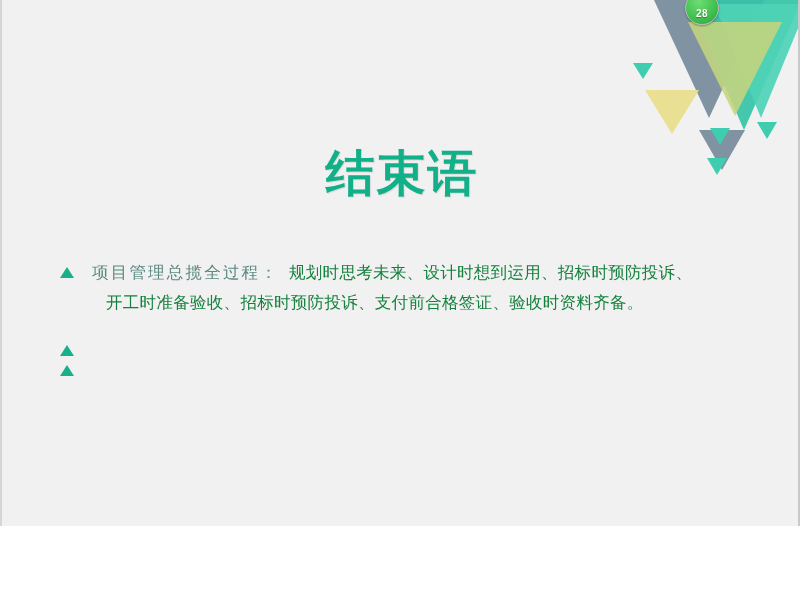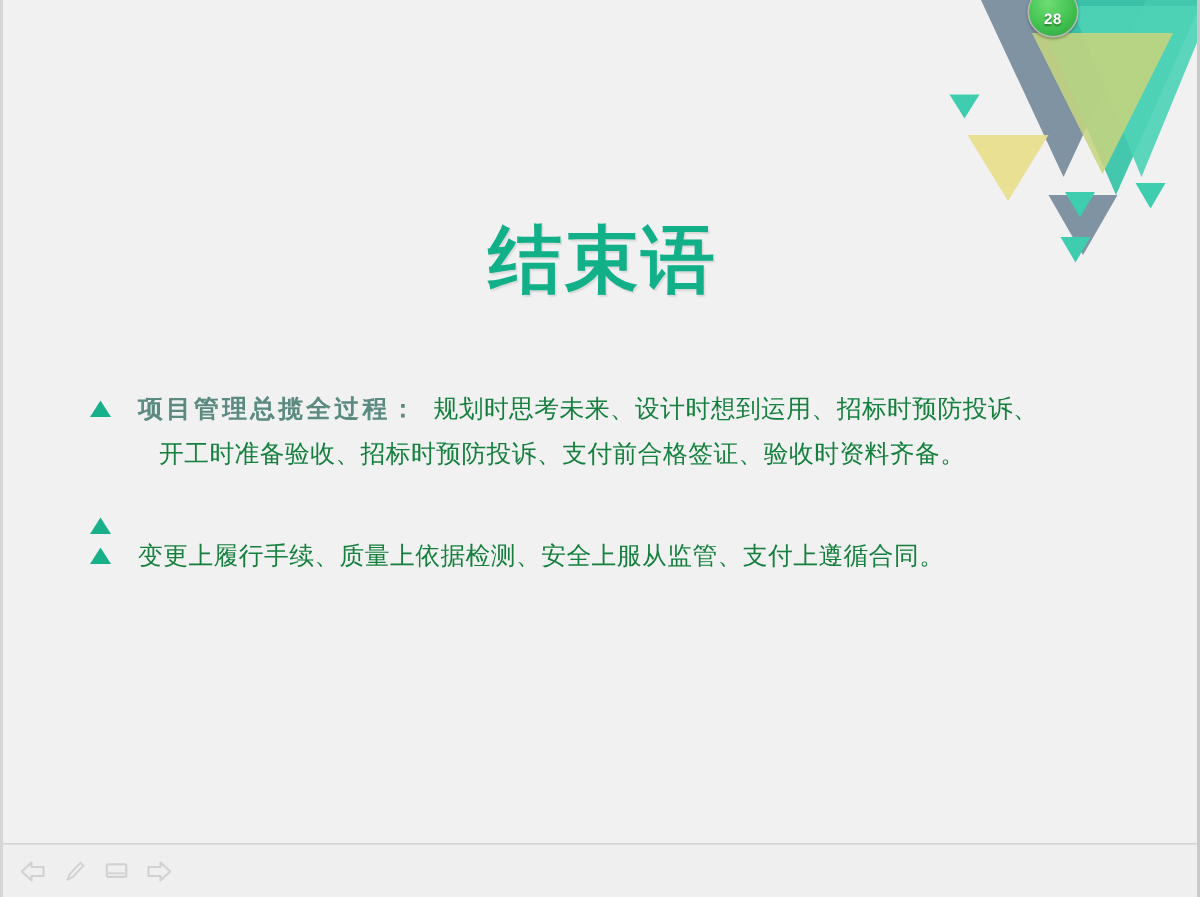--- a/index.html
+++ b/index.html
@@ -10,21 +10,21 @@
   body {
     width: 800px;
     height: 598px;
     overflow: hidden;
     font-family: "Liberation Sans", sans-serif;
   }
 
   #app {
     position: relative;
     width: 800px;
-    height: 598px;
+    height: 526px;
     background: #f1f1f1;
     box-sizing: border-box;
     border-left: 2px solid #d6d6d6;
     border-right: 2px solid #c9c9c9;
     overflow: hidden;
   }
 
   
   #slide {
     position: absolute;
@@ -117,21 +117,21 @@
     width: 0;
     height: 0;
     border-left: 7px solid transparent;
     border-right: 7px solid transparent;
     border-bottom: 11px solid #17b08b;
     margin-top: 9px;
     margin-right: 18px;
   }
 
   .lead {
-    font-weight: bold;
+    font-weight: normal;
     color: #5b8a80;
     letter-spacing: 2.2px;
     white-space: nowrap;
     text-align: center;
   }
   .rest {
     color: #15803d;
     letter-spacing: .3px;
     white-space: nowrap;
   }
@@ -208,21 +208,20 @@
           <div><span class="rest">开工时准备验收、招标时预防投诉、支付前合格签证、验收时资料齐备。</span></div>
         </div>
       </div>
 
       <div class="blk">
         <div class="line l1">
           <div class="tri"></div>
         </div>
         <div class="line l1">
           <div class="tri"></div>
-          <div><span class="rest">变更上履行手续、质量上依据检测、安全上服从监管、支付上遵循合同。</span></div>
         </div>
       </div>
 
     </div>
   </div>
 
   <div id="toolbar">
 
     <div class="tbtn">
       <svg width="18" height="14" viewBox="0 0 18 14" xmlns="http://www.w3.org/2000/svg">

